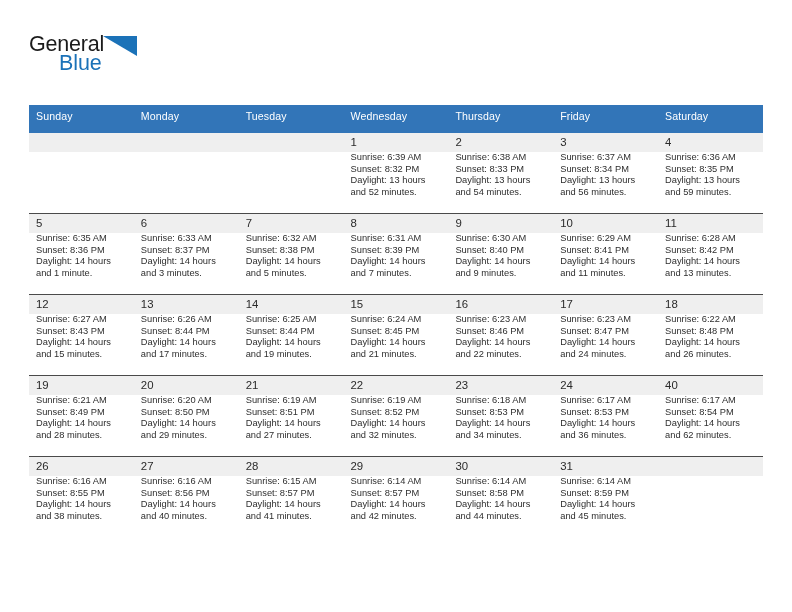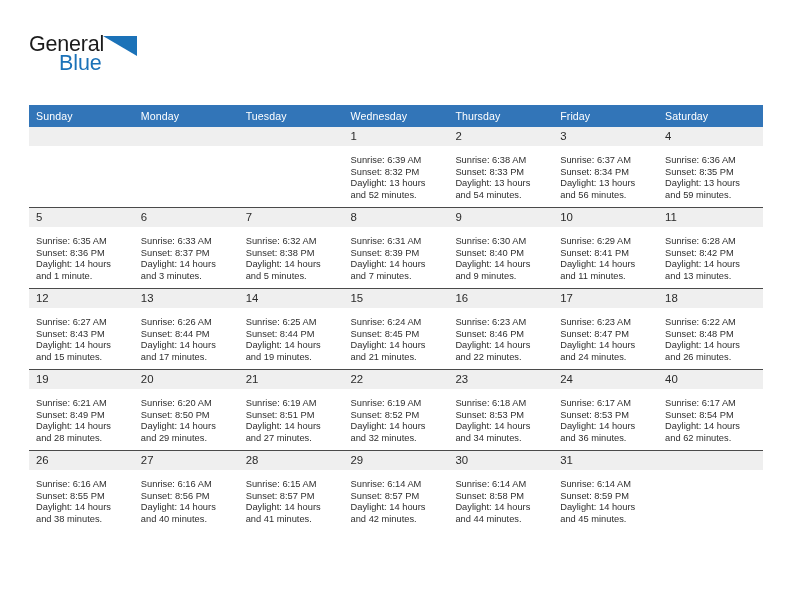--- a/index.html
+++ b/index.html
@@ -98,21 +98,21 @@
     width: 734px;
     border-collapse: collapse;
     table-layout: fixed;
   }
   .calendar th {
     background: #3275b8;
     color: #ffffff;
     font-size: 10.6px;
     font-weight: normal;
     text-align: left;
-    padding: 5px 0 5px 7px;
+    padding: 5px 0 11px 7px;
     height: 9px;
     letter-spacing: 0.1px;
   }
   .calendar td {
     vertical-align: top;
     padding: 0;
     border-top: 1px solid #4a4a4a;
     background: #ffffff;
     height: 80px;
     width: 104.85px;
@@ -130,21 +130,20 @@
     line-height: 13px;
   }
   .daynum.empty {
     color: transparent;
   }
   .details {
     padding: 0 6px 0 7px;
     font-size: 9.3px;
     line-height: 11.6px;
     color: #2e2e2e;
-    margin-top: 9px;
   }
   .details div {
     white-space: nowrap;
     overflow: hidden;
   }
 </style>
 </head>
 <body>
 
 <div class="page">

